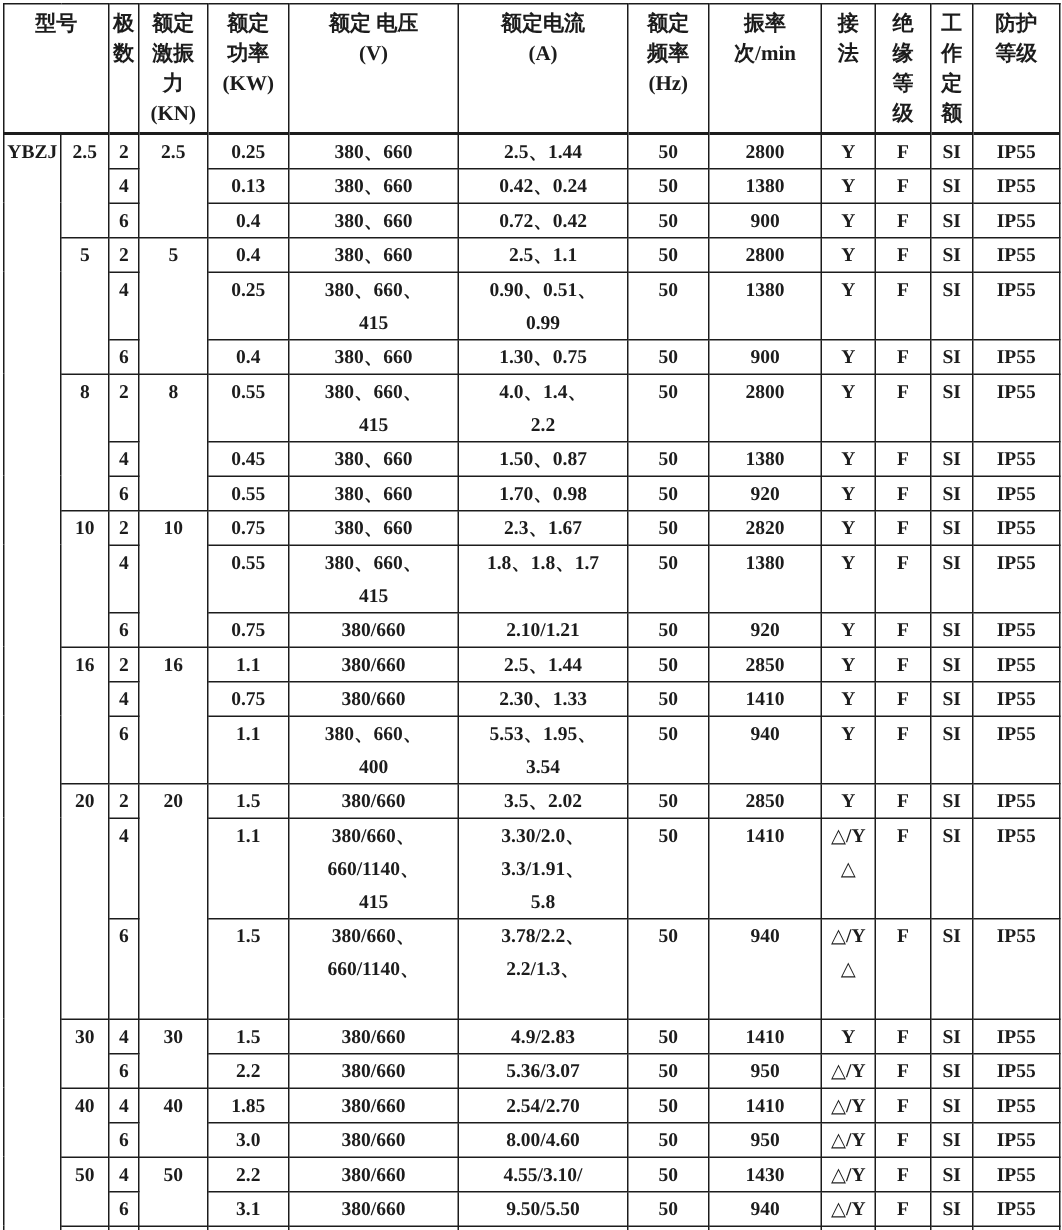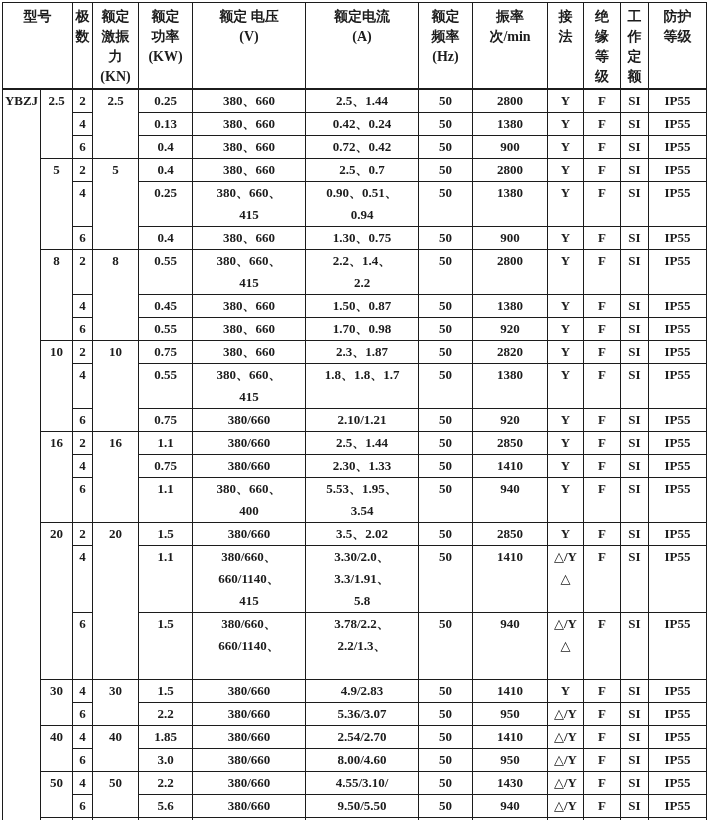--- a/index.html
+++ b/index.html
@@ -221,21 +221,21 @@
           <td rowspan="3">
             <div class="line">5</div>
           </td>
           <td>
             <div class="line">0.4</div>
           </td>
           <td>
             <div class="line">380、660</div>
           </td>
           <td>
-            <div class="line">2.5、0.7</div>
+            <div class="line">2.5、1.1</div>
           </td>
           <td>
             <div class="line">50</div>
           </td>
           <td>
             <div class="line">2800</div>
           </td>
           <td>
             <div class="line">Y</div>
           </td>
@@ -255,21 +255,21 @@
           </td>
           <td>
             <div class="line">0.25</div>
           </td>
           <td>
             <div class="line">380、660、</div>
             <div class="line">415</div>
           </td>
           <td>
             <div class="line">0.90、0.51、</div>
-            <div class="line">0.94</div>
+            <div class="line">0.99</div>
           </td>
           <td>
             <div class="line">50</div>
           </td>
           <td>
             <div class="line">1380</div>
           </td>
           <td>
             <div class="line">Y</div>
           </td>
@@ -326,21 +326,21 @@
             <div class="line">8</div>
           </td>
           <td>
             <div class="line">0.55</div>
           </td>
           <td>
             <div class="line">380、660、</div>
             <div class="line">415</div>
           </td>
           <td>
-            <div class="line">2.2、1.4、</div>
+            <div class="line">4.0、1.4、</div>
             <div class="line">2.2</div>
           </td>
           <td>
             <div class="line">50</div>
           </td>
           <td>
             <div class="line">2800</div>
           </td>
           <td>
             <div class="line">Y</div>
@@ -429,21 +429,21 @@
           <td rowspan="3">
             <div class="line">10</div>
           </td>
           <td>
             <div class="line">0.75</div>
           </td>
           <td>
             <div class="line">380、660</div>
           </td>
           <td>
-            <div class="line">2.3、1.87</div>
+            <div class="line">2.3、1.67</div>
           </td>
           <td>
             <div class="line">50</div>
           </td>
           <td>
             <div class="line">2820</div>
           </td>
           <td>
             <div class="line">Y</div>
           </td>
@@ -914,21 +914,21 @@
           </td>
           <td>
             <div class="line">IP55</div>
           </td>
         </tr>
         <tr>
           <td>
             <div class="line">6</div>
           </td>
           <td>
-            <div class="line">5.6</div>
+            <div class="line">3.1</div>
           </td>
           <td>
             <div class="line">380/660</div>
           </td>
           <td>
             <div class="line">9.50/5.50</div>
           </td>
           <td>
             <div class="line">50</div>
           </td>

